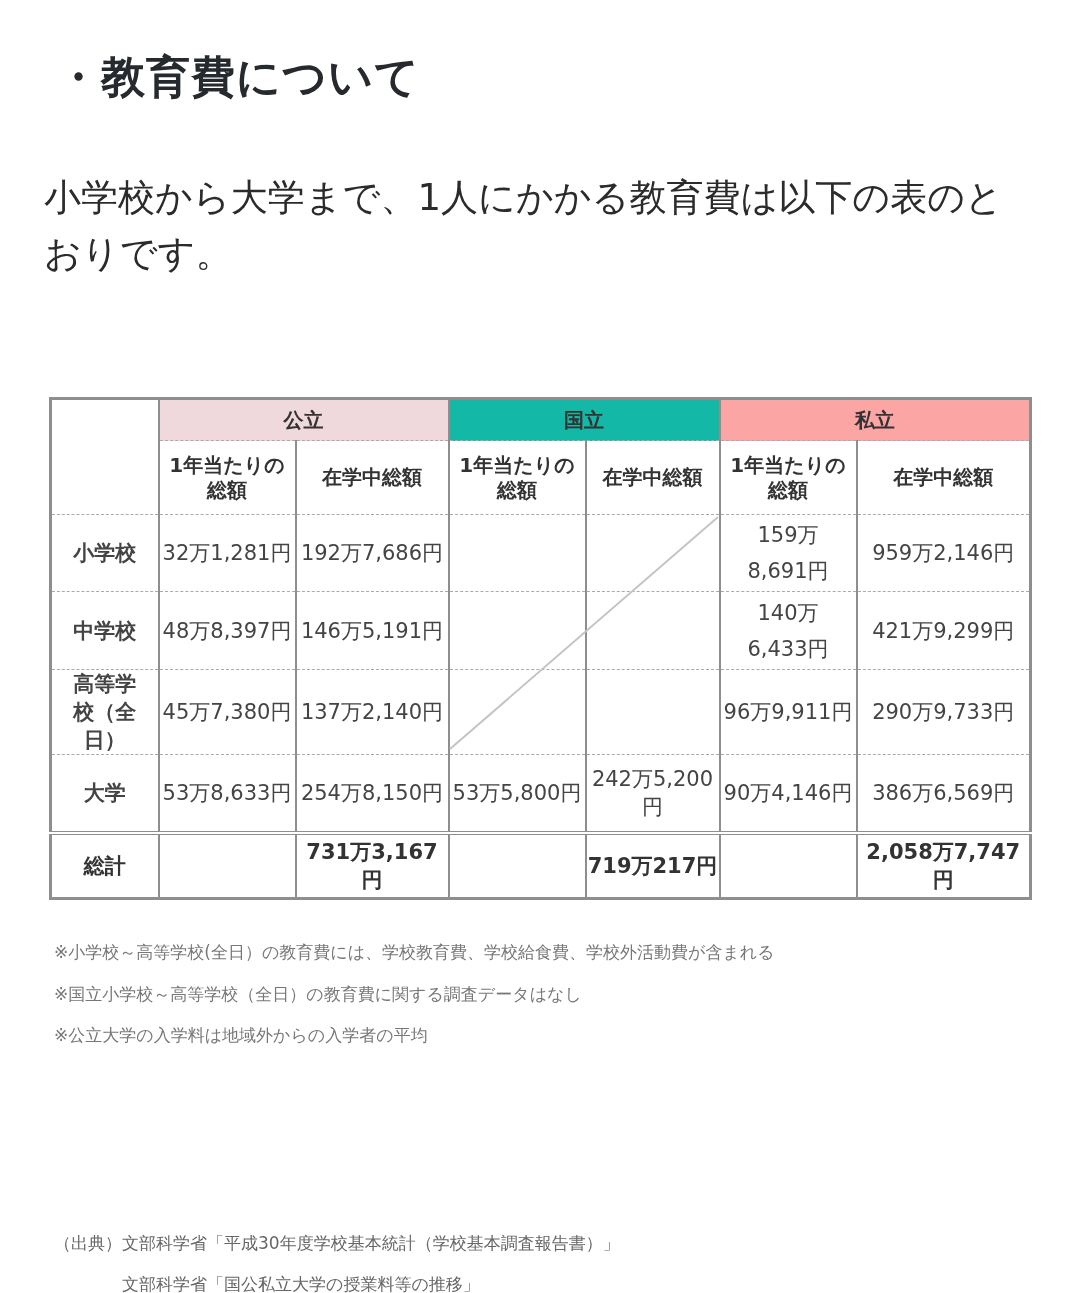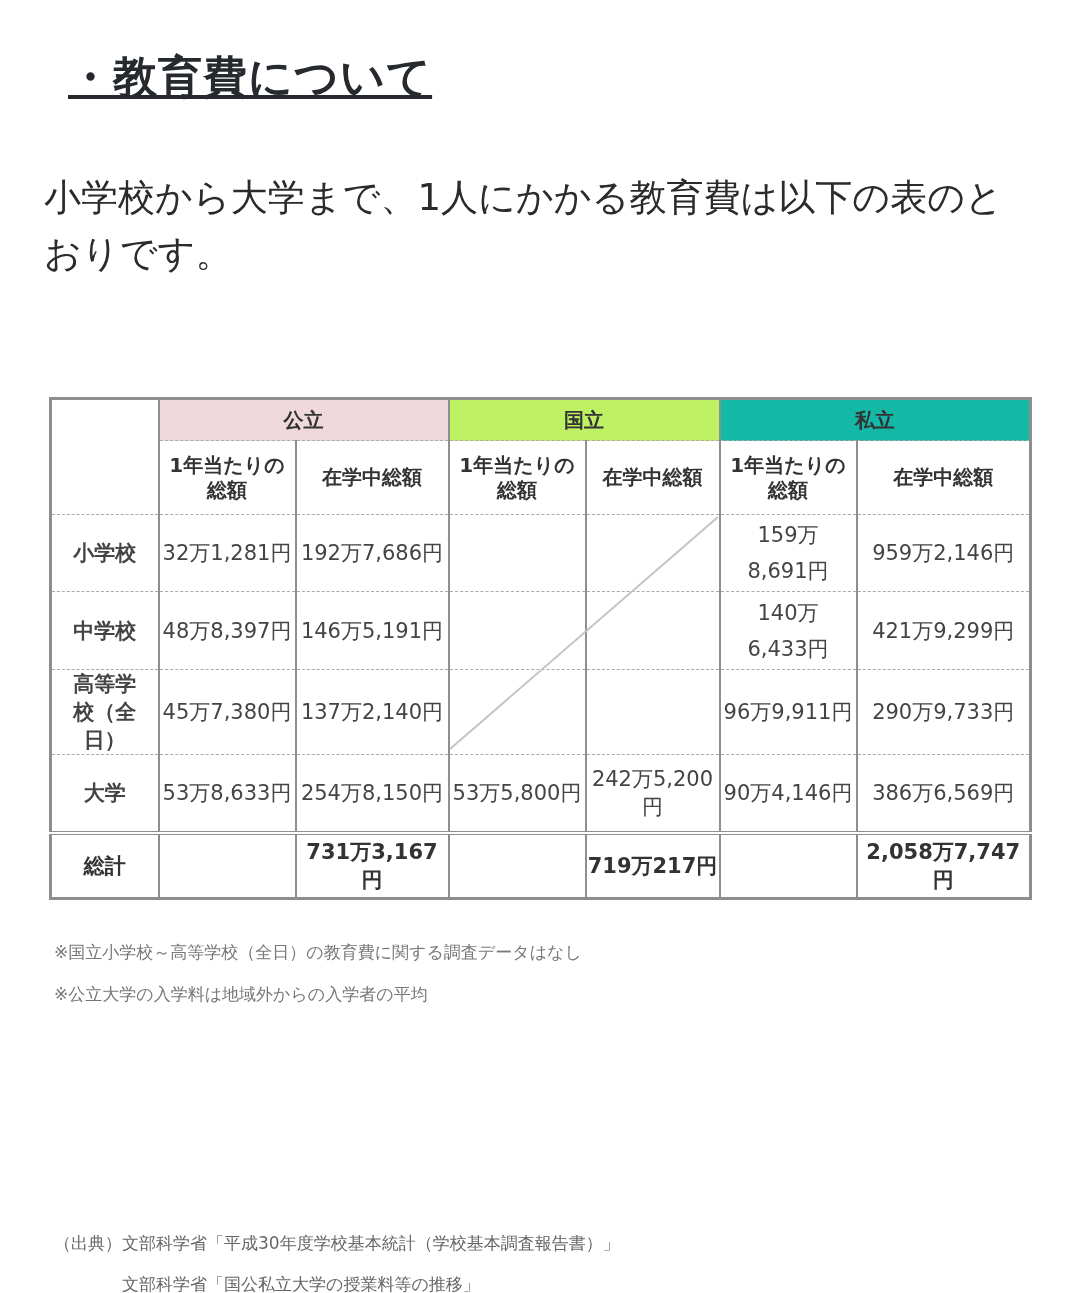--- a/index.html
+++ b/index.html
@@ -1,42 +1,42 @@
 <!DOCTYPE html>
 <html><head>
   <meta charset="utf-8">
   <style>
     html, body { margin: 0; padding: 0; background: #ffffff; }
     body {
       width: 1078px; height: 1293px; position: relative; overflow: hidden;
       font-family: "DejaVu Sans", "Liberation Sans", sans-serif; color: #222;
     }
     .heading {
-      position: absolute; left: 68px; top: 48px;
-      font-size: 44px; font-weight: bold; color: #262a2e; letter-spacing: 1px; text-decoration: underline;
+      position: absolute; left: 56px; top: 48px;
+      font-size: 44px; font-weight: bold; color: #262a2e; letter-spacing: 1px;
     }
     .intro {
       position: absolute; left: 44px; top: 170px; width: 990px;
       font-size: 37px; line-height: 56px; color: #2b2b2b;
     }
     .edu-table {
       position: absolute; left: 49px; top: 397px;
       border-collapse: collapse; table-layout: fixed;
       border: 3px solid #8e8e8e;
     }
     .edu-table td, .edu-table th {
       border-left: 2px solid #8e8e8e; border-right: 2px solid #8e8e8e;
       border-top: 1px dashed #aaa; border-bottom: 1px dashed #aaa;
       text-align: center; vertical-align: middle; padding: 0;
       font-size: 21px; color: #444;
     }
     .edu-table th { font-weight: bold; color: #333; font-size: 20px; }
     .grp-public { background: #efd9dc; }
-    .grp-national { background: #bef264; }
-    .grp-private { background: #14b8a6; }
+    .grp-national { background: #14b8a6; }
+    .grp-private { background: #fca5a5; }
     .row-head { font-weight: bold; color: #333; }
     .total-row td { border-top: 4px double #8e8e8e; font-weight: bold; color: #333; }
     .sub-head { font-size: 19px; line-height: 25px; }
     .diag-svg { position: absolute; left: 448px; top: 515px; pointer-events: none; }
     .notes {
       position: absolute; left: 54px; top: 932px;
       font-size: 17px; color: #777; line-height: 41.5px;
     }
     .source {
       position: absolute; left: 54px; top: 1223px;
@@ -121,20 +121,21 @@
     <td>2,058万7,747円</td>
   </tr>
 </tbody>
   </table>
 
 <svg class="diag-svg" width="272" height="236" viewBox="0 0 272 236">
   <line x1="2" y1="234" x2="270" y2="2" stroke="#c4c4c4" stroke-width="2"></line>
 </svg>
 
 <div class="notes">
+  <div>※小学校～高等学校(全日）の教育費には、学校教育費、学校給食費、学校外活動費が含まれる</div>
   <div>※国立小学校～高等学校（全日）の教育費に関する調査データはなし</div>
   <div>※公立大学の入学料は地域外からの入学者の平均</div>
 </div>
 
 <div class="source">
   <div>（出典）文部科学省「平成30年度学校基本統計（学校基本調査報告書）」</div>
   <div class="indent">文部科学省「国公私立大学の授業料等の推移」</div>
 </div>
 
 </body></html>

